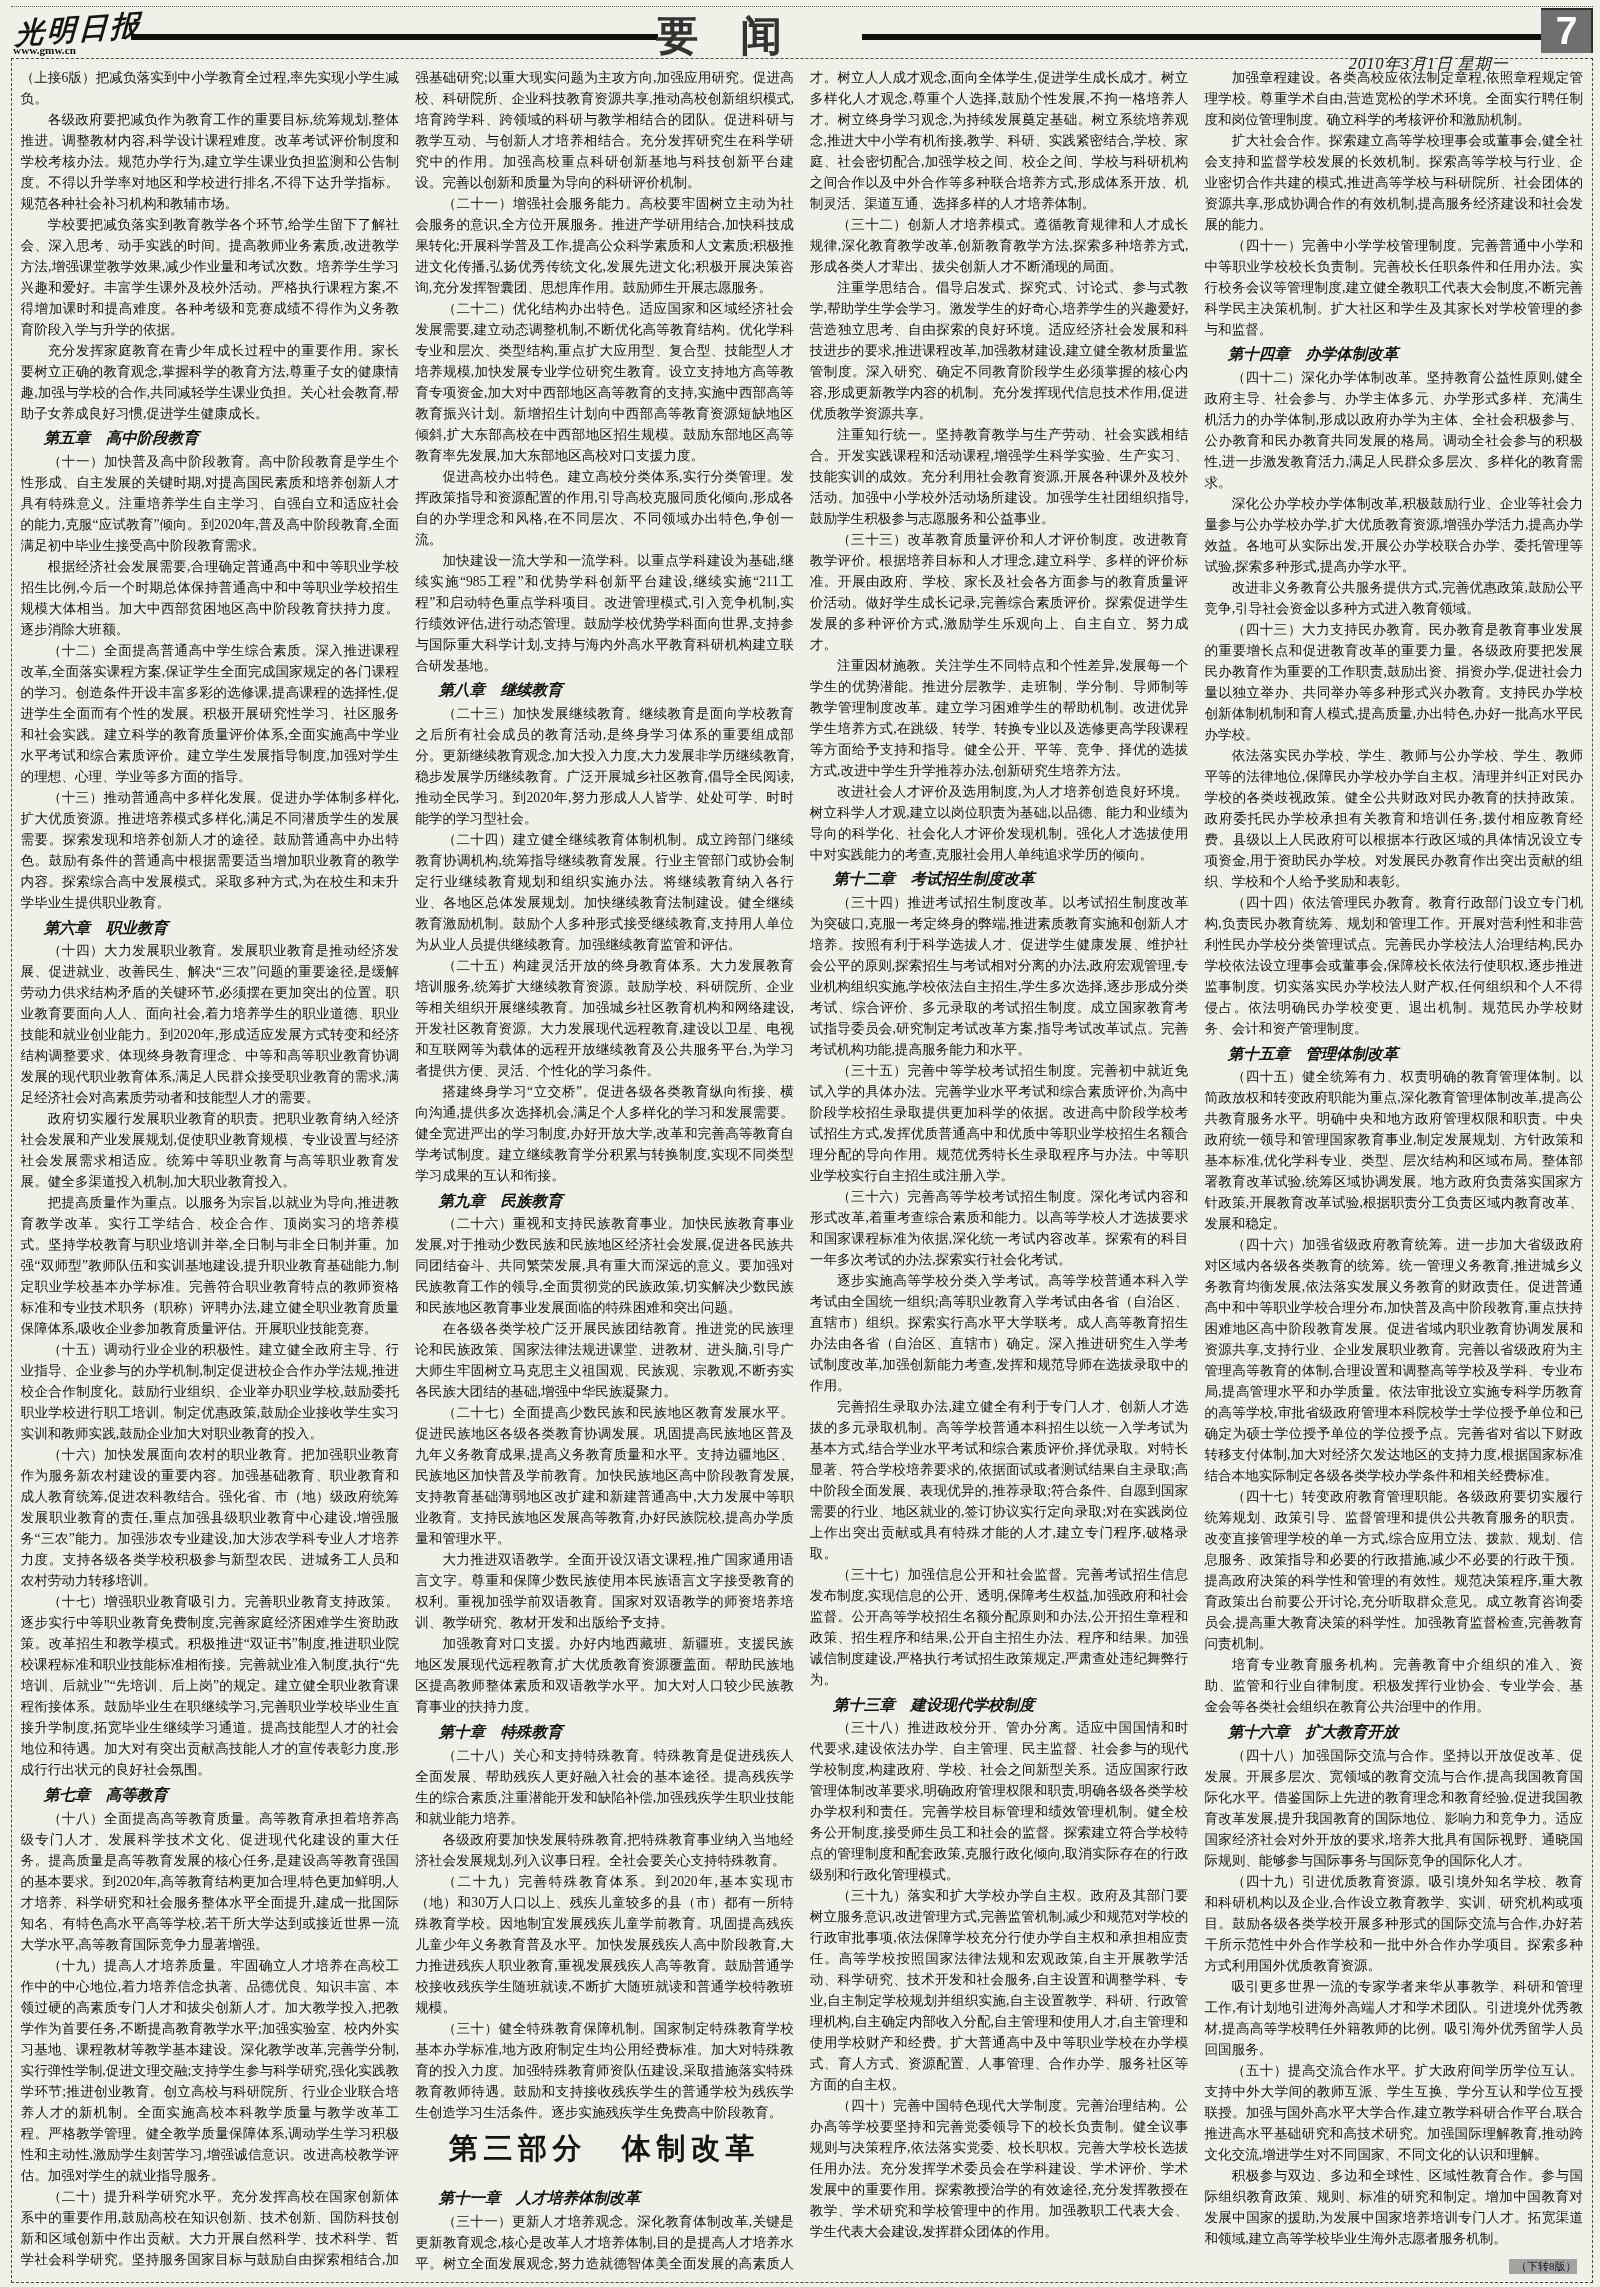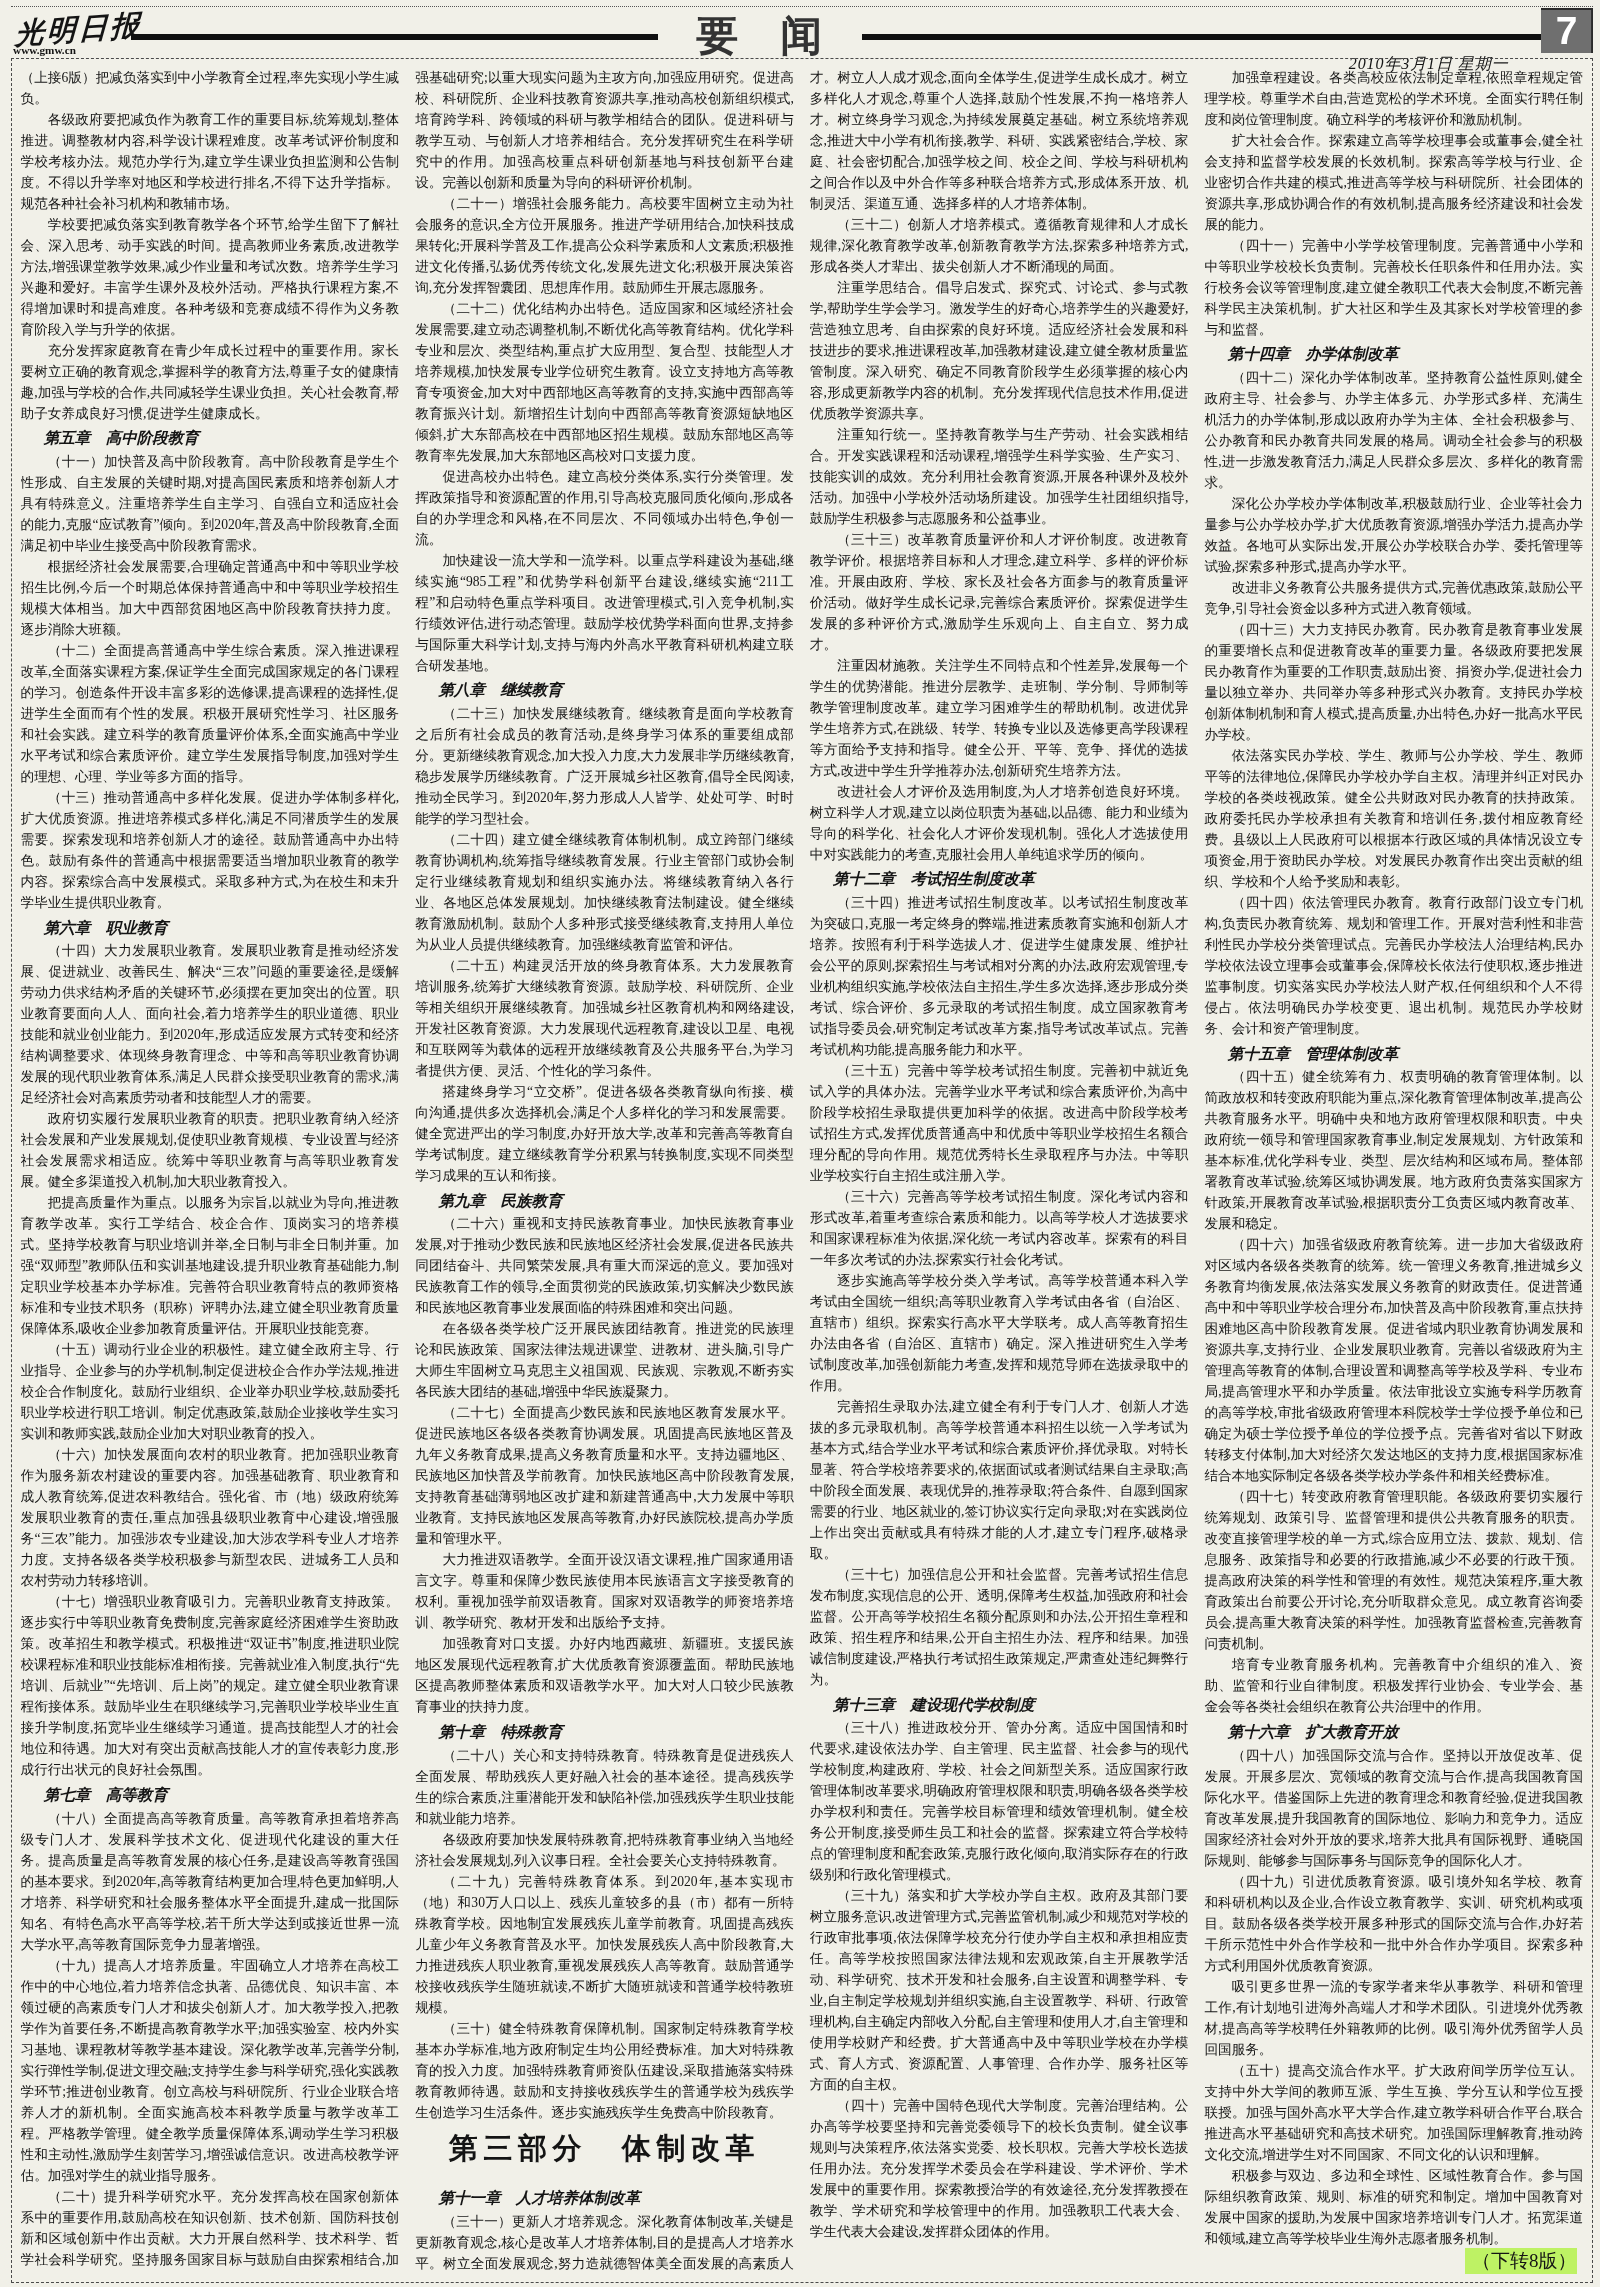--- a/index.html
+++ b/index.html
@@ -7,38 +7,38 @@
         font-family:"Liberation Serif","DejaVu Serif",serif;overflow:hidden;margin:0 auto;}
   
   .masthead{position:absolute;top:5.6px;left:11.2px;right:7.5px;height:51px;border-top:1.9px dotted #555;}
   .logo{position:absolute;left:3.7px;top:3.7px;font-size:29px;font-weight:bold;font-style:italic;
         letter-spacing:2.8px;transform:rotate(-4deg) skewX(-6deg);white-space:nowrap;}
   .website{position:absolute;left:1.9px;top:37px;font-size:11.2px;font-weight:bold;
         font-family:Liberation Serif, serif;}
   .rule{position:absolute;top:27px;height:6.6px;background:#101010;}
   .rule-left{left:120px;width:527px;}
   .rule-right{left:851px;width:680px;}
-  .section-title{position:absolute;left:645px;top:1.9px;width:206px;text-align:center;
+  .section-title{position:absolute;left:645px;top:1.9px;width:206px;text-align:left;
         font-size:42px;font-weight:bold;color:#333;white-space:pre;}
   .date{position:absolute;right:84px;top:47px;font-size:16px;letter-spacing:0.9px;font-style:italic;}
   .page-num{position:absolute;right:0;top:1.9px;width:52px;height:45px;background:#6f6f6f;
         color:#fff;font:bold 39px/45px "Liberation Sans","DejaVu Sans",sans-serif;text-align:center;
         box-shadow:-1.9px 1.9px 0 #2a2a2a inset;}
   
   .body-frame{position:absolute;top:58px;left:11.2px;right:7.5px;bottom:4.7px;
         border:0.9px dashed #4a4a4a;padding:7.5px 8.4px;}
   .article{height:100%;column-count:4;column-gap:16px;column-fill:auto;
         font-size:13.6px;line-height:21px;text-align:justify;overflow:hidden;}
   .article p{margin:0;text-indent:2em;word-break:break-all;}
   .article p.noindent{text-indent:0;}
   .chapter-heading{font-size:15.5px;font-weight:bold;margin:3.7px 0 2.8px;text-indent:1.5em;
         font-family:"Liberation Sans","DejaVu Sans",sans-serif;break-after:avoid;font-style:italic;}
   .part-heading{font-size:29px;font-weight:bold;text-align:center;margin:15px 0 28px;
         letter-spacing:5.6px;font-family:"Liberation Sans","DejaVu Sans",sans-serif;}
-  .jump-note{position:absolute;right:15px;bottom:8.4px;font-size:19px;background:#bef264;padding-left:7.5px;}
+  .jump-note{position:absolute;right:15px;bottom:8.4px;font-size:11px;background:#a3a3a3;padding-left:7.5px;}
 </style>
 </head>
 <body>
 
 <div class="page">
 
   <div class="masthead">
     <div class="logo">光明日报</div>
     <div class="website">www.gmw.cn</div>
     <div class="rule rule-left"></div>

